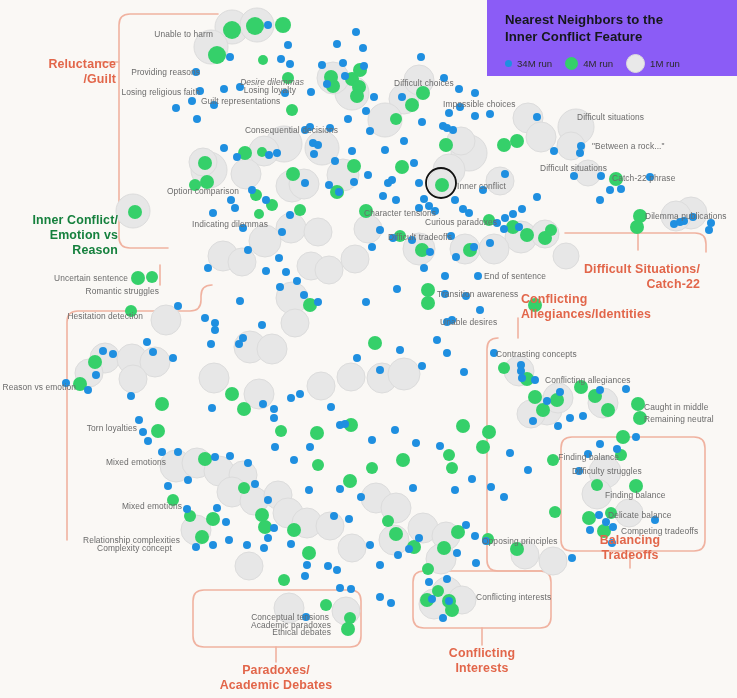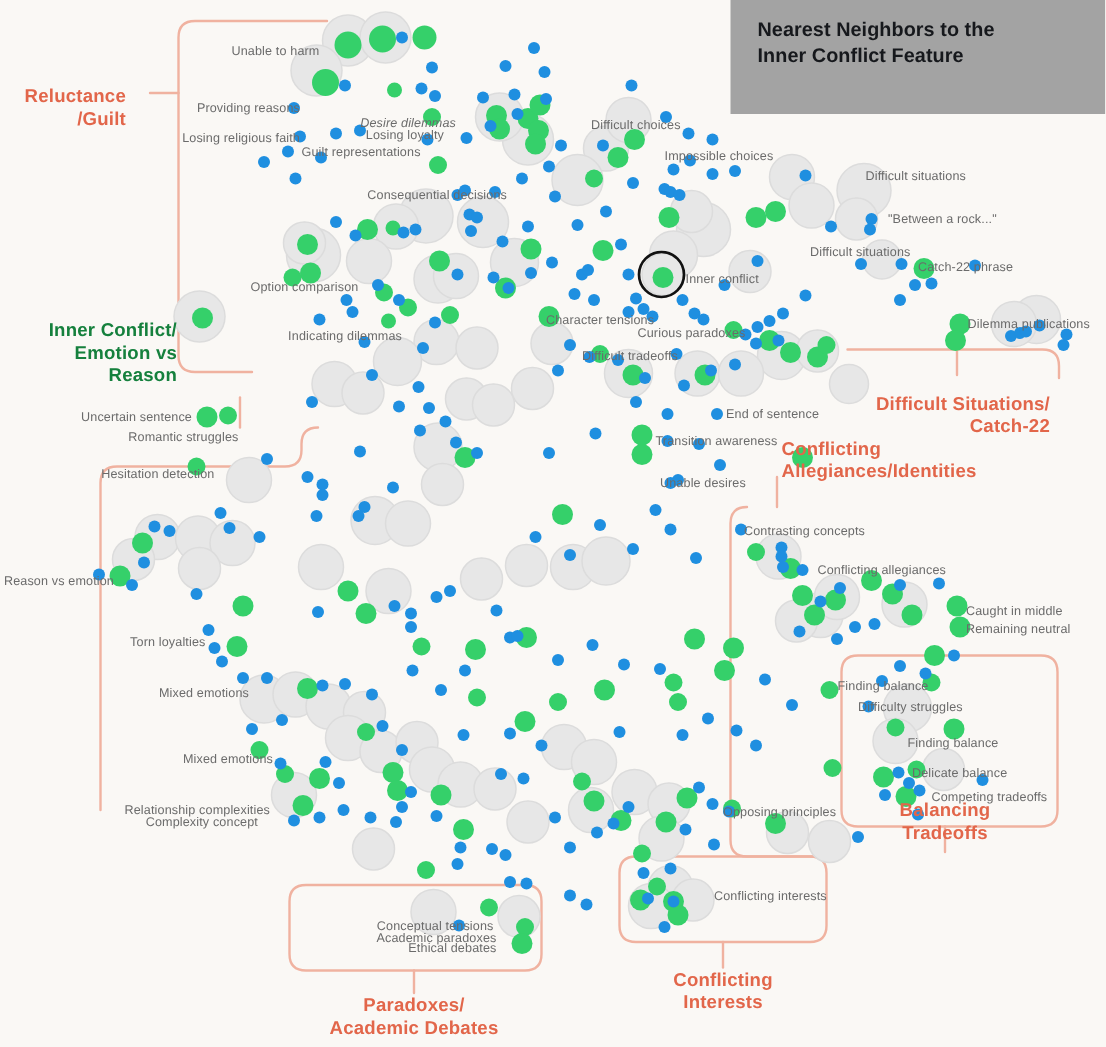--- a/index.html
+++ b/index.html
@@ -40,21 +40,21 @@
     letter-spacing: 0.15px;
     white-space: pre;
   }
   .cluster-label.ta-right { transform: translate(-100%, 0); text-align: right; }
   .cluster-label.ta-left  { text-align: left; }
   .cluster-label.ta-center{ transform: translate(-50%, 0); text-align: center; }
   #legend {
     position: absolute;
     left: 487px; top: 0px;
     width: 250px; height: 76px;
-    background: #a3a3a3;
+    background: #8b5cf6;
     padding: 12px 14px 10px 18px;
   }
   #legend-title {
     font-size: 13.2px;
     font-weight: bold;
     color: #16181c;
     line-height: 1.28;
     letter-spacing: 0.05px;
     white-space: pre-line;
   }
@@ -613,35 +613,49 @@
       <div class="pt-label right" style="left: 605px; top: 495px;">Finding balance</div>
       <div class="pt-label right" style="left: 608px; top: 515px;">Delicate balance</div>
       <div class="pt-label right" style="left: 621px; top: 531px;">Competing tradeoffs</div>
       <div class="pt-label right" style="left: 482px; top: 541px;">Opposing principles</div>
       <div class="pt-label right" style="left: 476px; top: 597px;">Conflicting interests</div>
       <div class="pt-label left" style="left: 329px; top: 617px;">Conceptual tensions</div>
       <div class="pt-label left" style="left: 331px; top: 625px;">Academic paradoxes</div>
       <div class="pt-label left" style="left: 331px; top: 632px;">Ethical debates</div>
     </div>
   <div id="cluster-labels">
-      <div class="cluster-label ta-right" style="left: 84px; top: 57px; color: rgb(226, 102, 74);">Reluctance
+      <div class="cluster-label ta-right" style="left: 116px; top: 57px; color: rgb(226, 102, 74);">Reluctance
 /Guilt</div>
       <div class="cluster-label ta-right" style="left: 118px; top: 213px; color: #15803d;">Inner Conflict/
 Emotion vs
 Reason</div>
       <div class="cluster-label ta-right" style="left: 700px; top: 262px; color: rgb(226, 102, 74);">Difficult Situations/
 Catch-22</div>
       <div class="cluster-label ta-left" style="left: 521px; top: 292px; color: rgb(226, 102, 74);">Conflicting
 Allegiances/Identities</div>
       <div class="cluster-label ta-center" style="left: 630px; top: 533px; color: rgb(226, 102, 74);">Balancing
 Tradeoffs</div>
       <div class="cluster-label ta-center" style="left: 482px; top: 646px; color: rgb(226, 102, 74);">Conflicting
 Interests</div>
       <div class="cluster-label ta-center" style="left: 276px; top: 663px; color: rgb(226, 102, 74);">Paradoxes/
 Academic Debates</div>
     </div>
 
   <div id="legend">
     <div id="legend-title">Nearest Neighbors to the
 Inner Conflict Feature</div>
+    <div id="legend-items">
+        <div class="legend-item">
+          <span class="legend-swatch" style="width: 7px; height: 7px; background: rgb(31, 143, 224);"></span>
+          <span class="legend-text">34M run</span>
+        </div>
+        <div class="legend-item">
+          <span class="legend-swatch" style="width: 13px; height: 13px; background: rgb(53, 208, 106);"></span>
+          <span class="legend-text">4M run</span>
+        </div>
+        <div class="legend-item">
+          <span class="legend-swatch" style="width: 19px; height: 19px; background: rgb(233, 233, 233); border: 1px solid rgb(220, 220, 220);"></span>
+          <span class="legend-text">1M run</span>
+        </div>
+      </div>
   </div>
 
 </div>
 
 </body></html>

